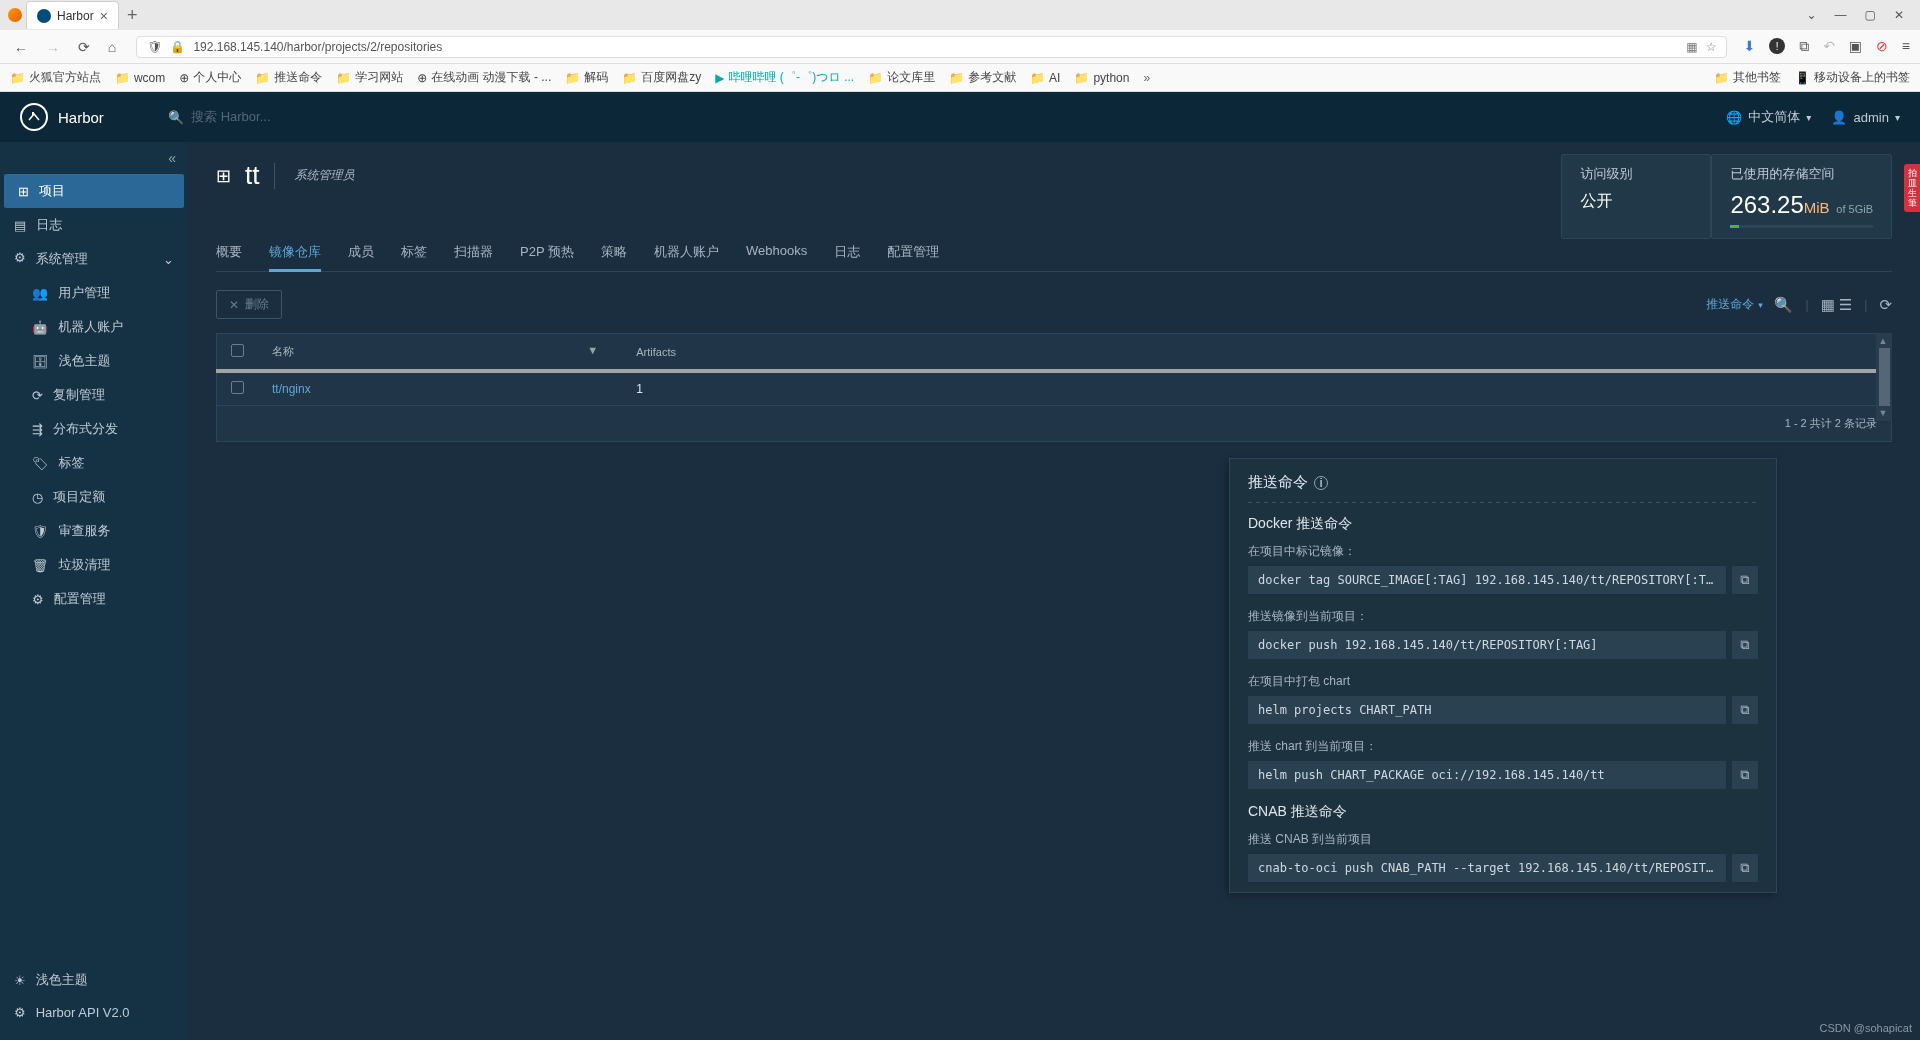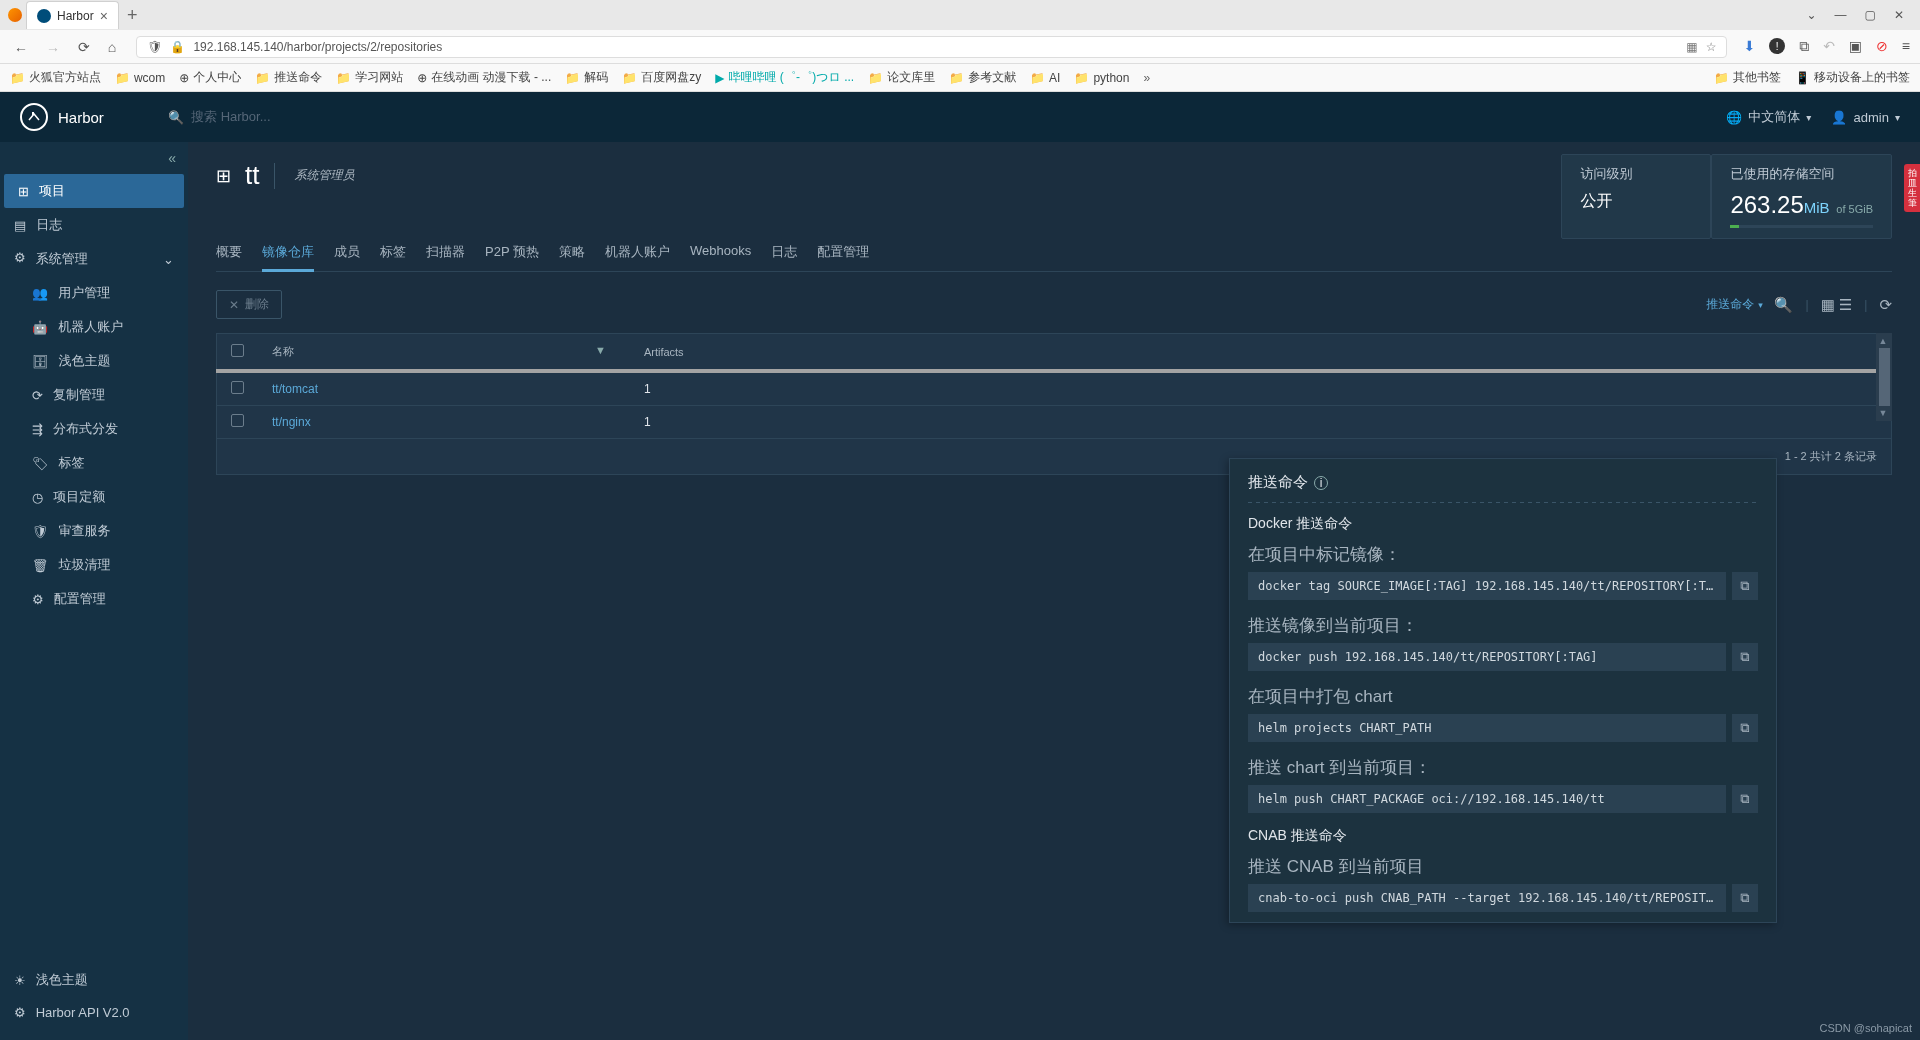--- a/index.html
+++ b/index.html
@@ -38,25 +38,25 @@
 .content { flex: 1; background: #1b2e3f; padding: 18px 28px; position: relative; overflow: hidden; }
 .page-header { display: flex; align-items: center; gap: 14px; color: #fff; margin-bottom: 8px; }
 .page-title { font-size: 26px; font-weight: 300; }
 .page-role { font-size: 12px; font-style: italic; color: #b0bbc5; margin-left: 6px; }
 .divider-v { width: 1px; height: 26px; background: #3a5568; }
 .stats-cards { position: absolute; top: 12px; right: 28px; display: flex; }
 .stat-card { background: #213849; border: 1px solid #2d4558; padding: 10px 18px; border-radius: 2px; min-width: 150px; }
 .stat-label { font-size: 13px; color: #c0cbd5; margin-bottom: 8px; }
 .stat-value { font-size: 16px; color: #fff; text-align: left; }
 .stat-value.left { text-align: left; font-size: 24px; }
-.stat-value .unit { font-size: 15px; color: #7dd3fc; }
+.stat-value .unit { font-size: 15px; color: #fdba74; }
 .stat-value .sub-unit { font-size: 11px; color: #8aa; }
 .progress-bar { height: 3px; background: #2d4558; margin-top: 6px; }
 .progress-fill { height: 100%; width: 6%; background: #4caf50; }
-.tabs { display: flex; gap: 20px; border-bottom: 1px solid #2d4558; margin-top: 44px; margin-bottom: 18px; }
+.tabs { display: flex; gap: 27px; border-bottom: 1px solid #2d4558; margin-top: 44px; margin-bottom: 18px; }
 .tab-item { padding: 8px 0; font-size: 13px; color: #a8b5c0; cursor: pointer; }
 .tab-item.active { color: #5ba9d8; border-bottom: 3px solid #5ba9d8; margin-bottom: -1px; }
 .toolbar { display: flex; align-items: center; justify-content: space-between; margin-bottom: 14px; }
 .delete-btn { display: flex; align-items: center; gap: 6px; padding: 5px 12px; border: 1px solid #3a5568; color: #6b7d8c; font-size: 12px; background: transparent; cursor: pointer; border-radius: 2px; }
 .toolbar-right { display: flex; align-items: center; gap: 12px; color: #a8b5c0; font-size: 12px; }
 .push-cmd-link { color: #5ba9d8; cursor: pointer; display: flex; align-items: center; gap: 4px; }
 .toolbar-icon { color: #a8b5c0; font-size: 15px; cursor: pointer; }
 .table { width: 100%; border-collapse: collapse; background: #203548; border: 1px solid #2d4558; }
 .table th { text-align: left; padding: 10px 14px; font-size: 11px; color: #a8b5c0; border-bottom: 4px solid #a3a3a3; font-weight: normal; }
 .table td { padding: 8px 14px; font-size: 12px; border-bottom: 1px solid #2d4558; }
@@ -64,21 +64,21 @@
 .table th.checkbox-col, .table td.checkbox-col { width: 36px; text-align: center; }
 .checkbox { width: 13px; height: 13px; border: 1px solid #6b7d8c; display: inline-block; border-radius: 2px; }
 .table-footer { text-align: right; padding: 10px 14px; font-size: 11px; color: #a8b5c0; background: #203548; border: 1px solid #2d4558; border-top: none; }
 .scrollbar-track { position: absolute; right: 0; top: 0; width: 16px; background: #2a3d4e; display: flex; justify-content: center; padding: 3px; }
 .scrollbar-track .scroll-arrow { color: #789; font-size: 9px; }
 .scrollbar-track .scroll-thumb { background: #567; width: 11px; margin: 2px 0; }
 .popover { position: absolute; top: 316px; right: 143px; width: 548px; background: #1c323f; border: 1px solid #2d4558; padding: 14px 18px 10px 18px; box-shadow: -2px 2px 8px rgba(0,0,0,.3); max-height: 480px; overflow: hidden; }
 .popover-title { font-size: 15px; color: #e0e5ea; margin-bottom: 10px; display: flex; align-items: center; gap: 6px; }
 .popover-divider { border: none; border-top667: 1px dashed #3a5568; margin: 0 0 12px 0; height: 1px; background: repeating-linear-gradient(90deg, #3a5568 0 4px, transparent 4px 8px); }
 .popover-section-title { font-size: 14px; color: #e0e5ea; margin: 10px 0; }
-.popover-label { font-size: 17px; color: #a8b5c0; margin-bottom: 6px; }
+.popover-label { font-size: 12px; color: #a8b5c0; margin-bottom: 6px; }
 .cmd-row { display: flex; align-items: stretch; gap: 6px; margin-bottom: 14px; }
 .cmd-box { flex: 1; background: #2a4152; padding: 7px 10px; font-size: 12px; color: #d0d8de; white-space: nowrap; overflow: hidden; text-overflow: ellipsis; font-family: monospace; }
 .copy-btn { width: 26px; background: #2a4152; display: flex; align-items: center; justify-content: center; color: #a8b5c0; cursor: pointer; }
 .watermark { position: fixed; bottom: 6px; right: 8px; font-size: 11px; color: #8a99a6; }
 .side-strip { position: fixed; right: 0; top: 164px; width: 16px; height: 48px; background: #d5303e; border-radius: 3px 0 0 3px; display: flex; flex-direction: column; align-items: center; justify-content: center; padding: 4px 0; }
 .side-strip-lines { color: #fff; font-size: 9px; line-height: 10px; letter-spacing: -1px; }
 .filter-icon { font-size: 11px; color: #8aa; margin-left: auto; }
 svg { display: inline-block; vertical-align: middle; }
 </style>
 </head>
@@ -308,26 +308,20 @@
         <tr>
           <th class="checkbox-col"><span class="checkbox"></span></th>
           <th><span>名称</span><span class="filter-icon" style="float:right;margin-right:10px;">▼</span></th>
           <th>Artifacts</th>
           <th style="width:55%;"></th>
         </tr>
       </thead>
       <tbody>
         <tr>
           <td class="checkbox-col"><span class="checkbox"></span></td>
-          <td><a>tt/tomcat</a></td>
-          <td>1</td>
-          <td></td>
-        </tr>
-        <tr>
-          <td class="checkbox-col"><span class="checkbox"></span></td>
           <td><a>tt/nginx</a></td>
           <td>1</td>
           <td></td>
         </tr>
       </tbody>
     </table>
     <div class="table-footer">1 - 2 共计 2 条记录</div>
     <div class="scrollbar-track" style="height:88px;">
       <div style="display:flex;flex-direction:column;height:100%;">
       <span class="scroll-arrow">▲</span>

